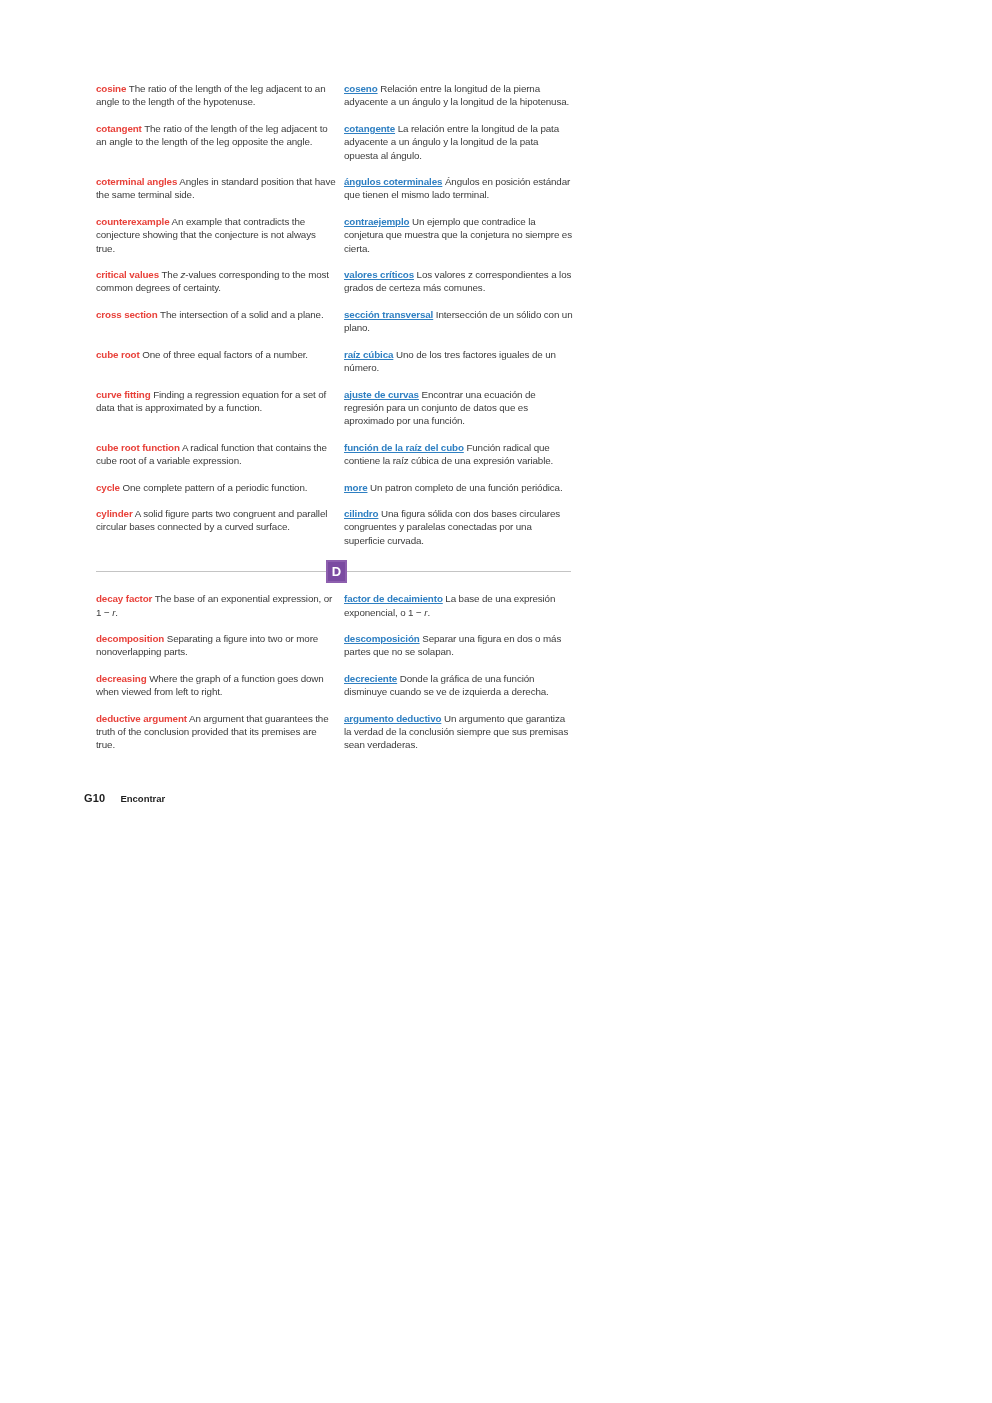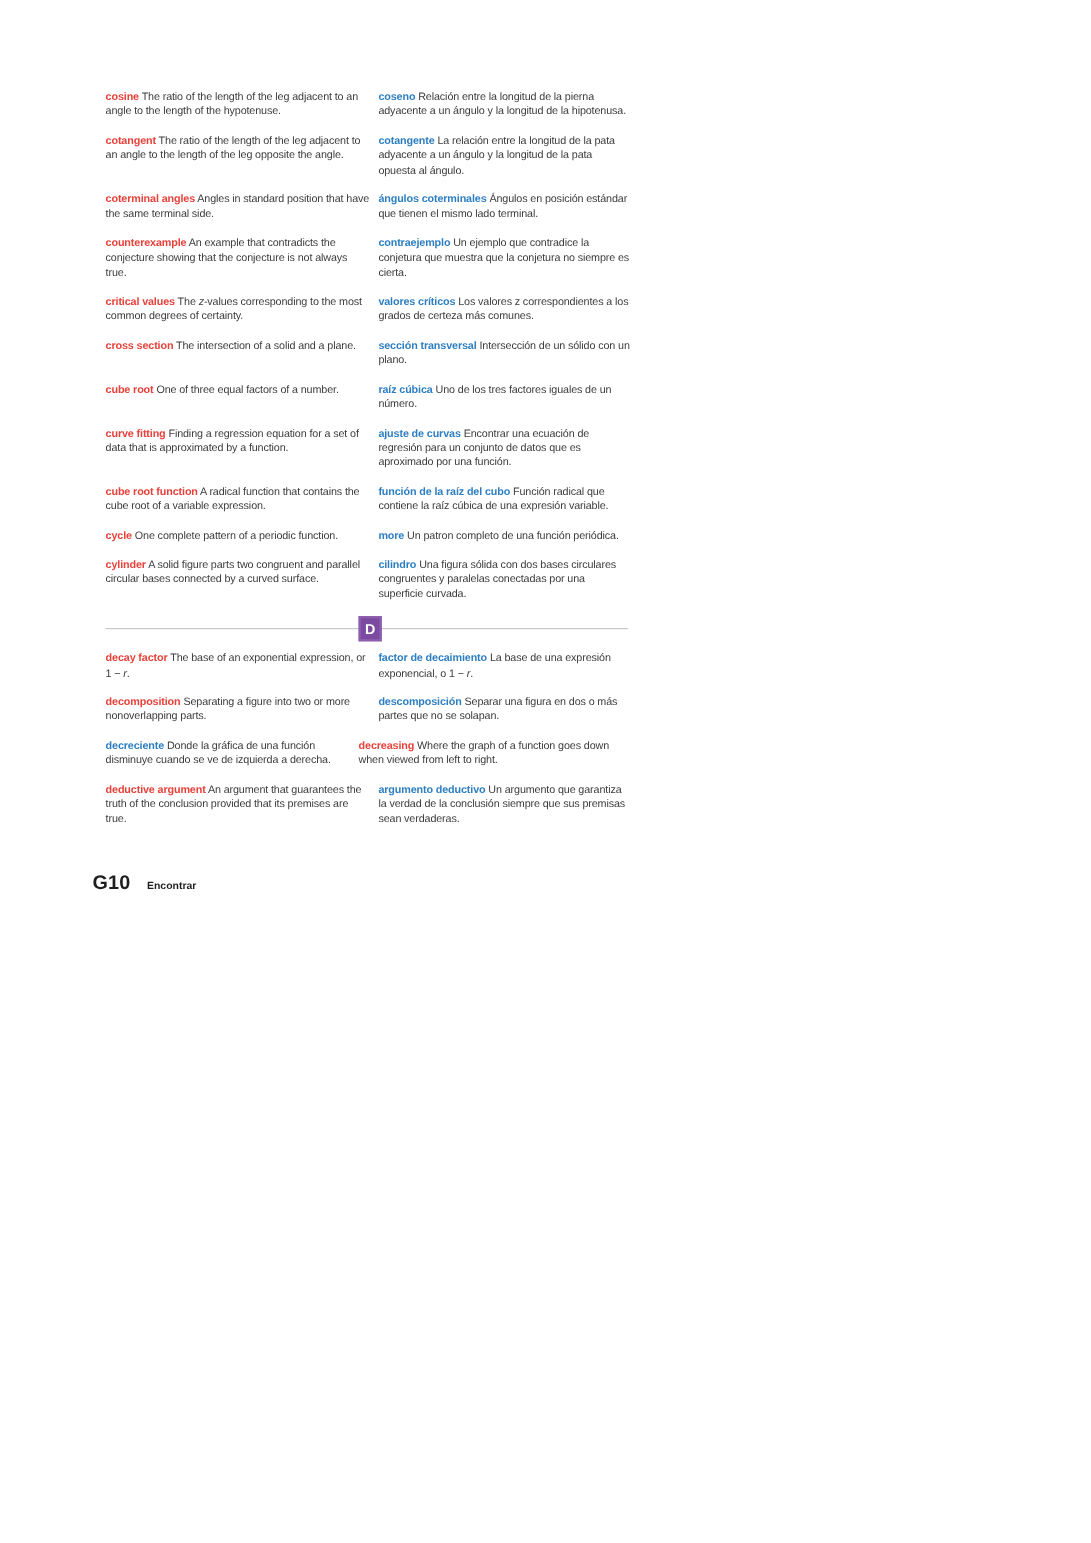--- a/index.html
+++ b/index.html
@@ -20,41 +20,41 @@
   .col {
     font-size: 9.8px;
     line-height: 13.4px;
     letter-spacing: -0.12px;
     color: var(--body-text, #3c3c3c);
   }
   .col.en { width: 240px; margin-right: 8px; }
   .col.es { width: 230px; }
   .term { font-weight: 700; }
   .t-en { color: var(--en-term, #e8413a); margin-top: 28px; }
-  .t-es { color: var(--es-term, #2e7fc2); }
+  .t-es { color: var(--es-term, #2e7fc2); text-decoration: underline; }
   .var { font-style: italic; }
   .divider { position: relative; height: 24px; margin: 5px 0 8px 0; }
   .divider .line {
     position: absolute; left: 0; right: 3px; top: 11px; height: 1px;
     background: var(--divider, #c4c4c4);
   }
   .badge {
     position: absolute; left: 230px; top: 0;
     width: 21px; height: 23px;
     background: var(--section-badge, #7b4ba1);
     border: 2px solid #8d5fae;
     color: #ffffff;
     font-weight: 700; font-size: 13px;
     display: flex; align-items: center; justify-content: center;
   }
   .footer {
     position: absolute; left: 84px; top: 792px;
     display: flex; align-items: baseline;
   }
-  .page-num { font-weight: 700; font-size: 18px; color: #1f1f1f; letter-spacing: 0.2px; }
+  .page-num { font-weight: 700; font-size: 11px; color: #1f1f1f; letter-spacing: 0.2px; }
   .footer-label { font-weight: 700; font-size: 9.5px; color: #1f1f1f; margin-left: 15px; }
 </style>
 </head>
 <body>
 
 <div class="content">
 
   <div class="row">
     <p class="col en"><span class="term t-en">cosine</span> <span>The ratio of the length of the leg adjacent to an angle to the length of the hypotenuse.</span></p>
     <p class="col es"><span class="term t-es">coseno</span> <span>Relación entre la longitud de la pierna adyacente a un ángulo y la longitud de la hipotenusa.</span></p>
@@ -119,22 +119,22 @@
     <p class="col en"><span class="term t-en">decay factor</span> <span><span>The base of an exponential expression, or 1 − </span><i class="var">r</i><span>.</span></span></p>
     <p class="col es"><span class="term t-es">factor de decaimiento</span> <span><span>La base de una expresión exponencial, o 1 − </span><i class="var">r</i><span>.</span></span></p>
   </div>
 
   <div class="row">
     <p class="col en"><span class="term t-en">decomposition</span> <span>Separating a figure into two or more nonoverlapping parts.</span></p>
     <p class="col es"><span class="term t-es">descomposición</span> <span>Separar una figura en dos o más partes que no se solapan.</span></p>
   </div>
 
   <div class="row">
+    <p class="col en"><span class="term t-en">decreasing</span> <span>Where the graph of a function goes down when viewed from left to right.</span></p>
     <p class="col es"><span class="term t-es">decreciente</span> <span>Donde la gráfica de una función disminuye cuando se ve de izquierda a derecha.</span></p>
-    <p class="col en"><span class="term t-en">decreasing</span> <span>Where the graph of a function goes down when viewed from left to right.</span></p>
   </div>
 
   <div class="row">
     <p class="col en"><span class="term t-en">deductive argument</span> <span>An argument that guarantees the truth of the conclusion provided that its premises are true.</span></p>
     <p class="col es"><span class="term t-es">argumento deductivo</span> <span>Un argumento que garantiza la verdad de la conclusión siempre que sus premisas sean verdaderas.</span></p>
   </div>
 
 </div>
 
 <div class="footer">

